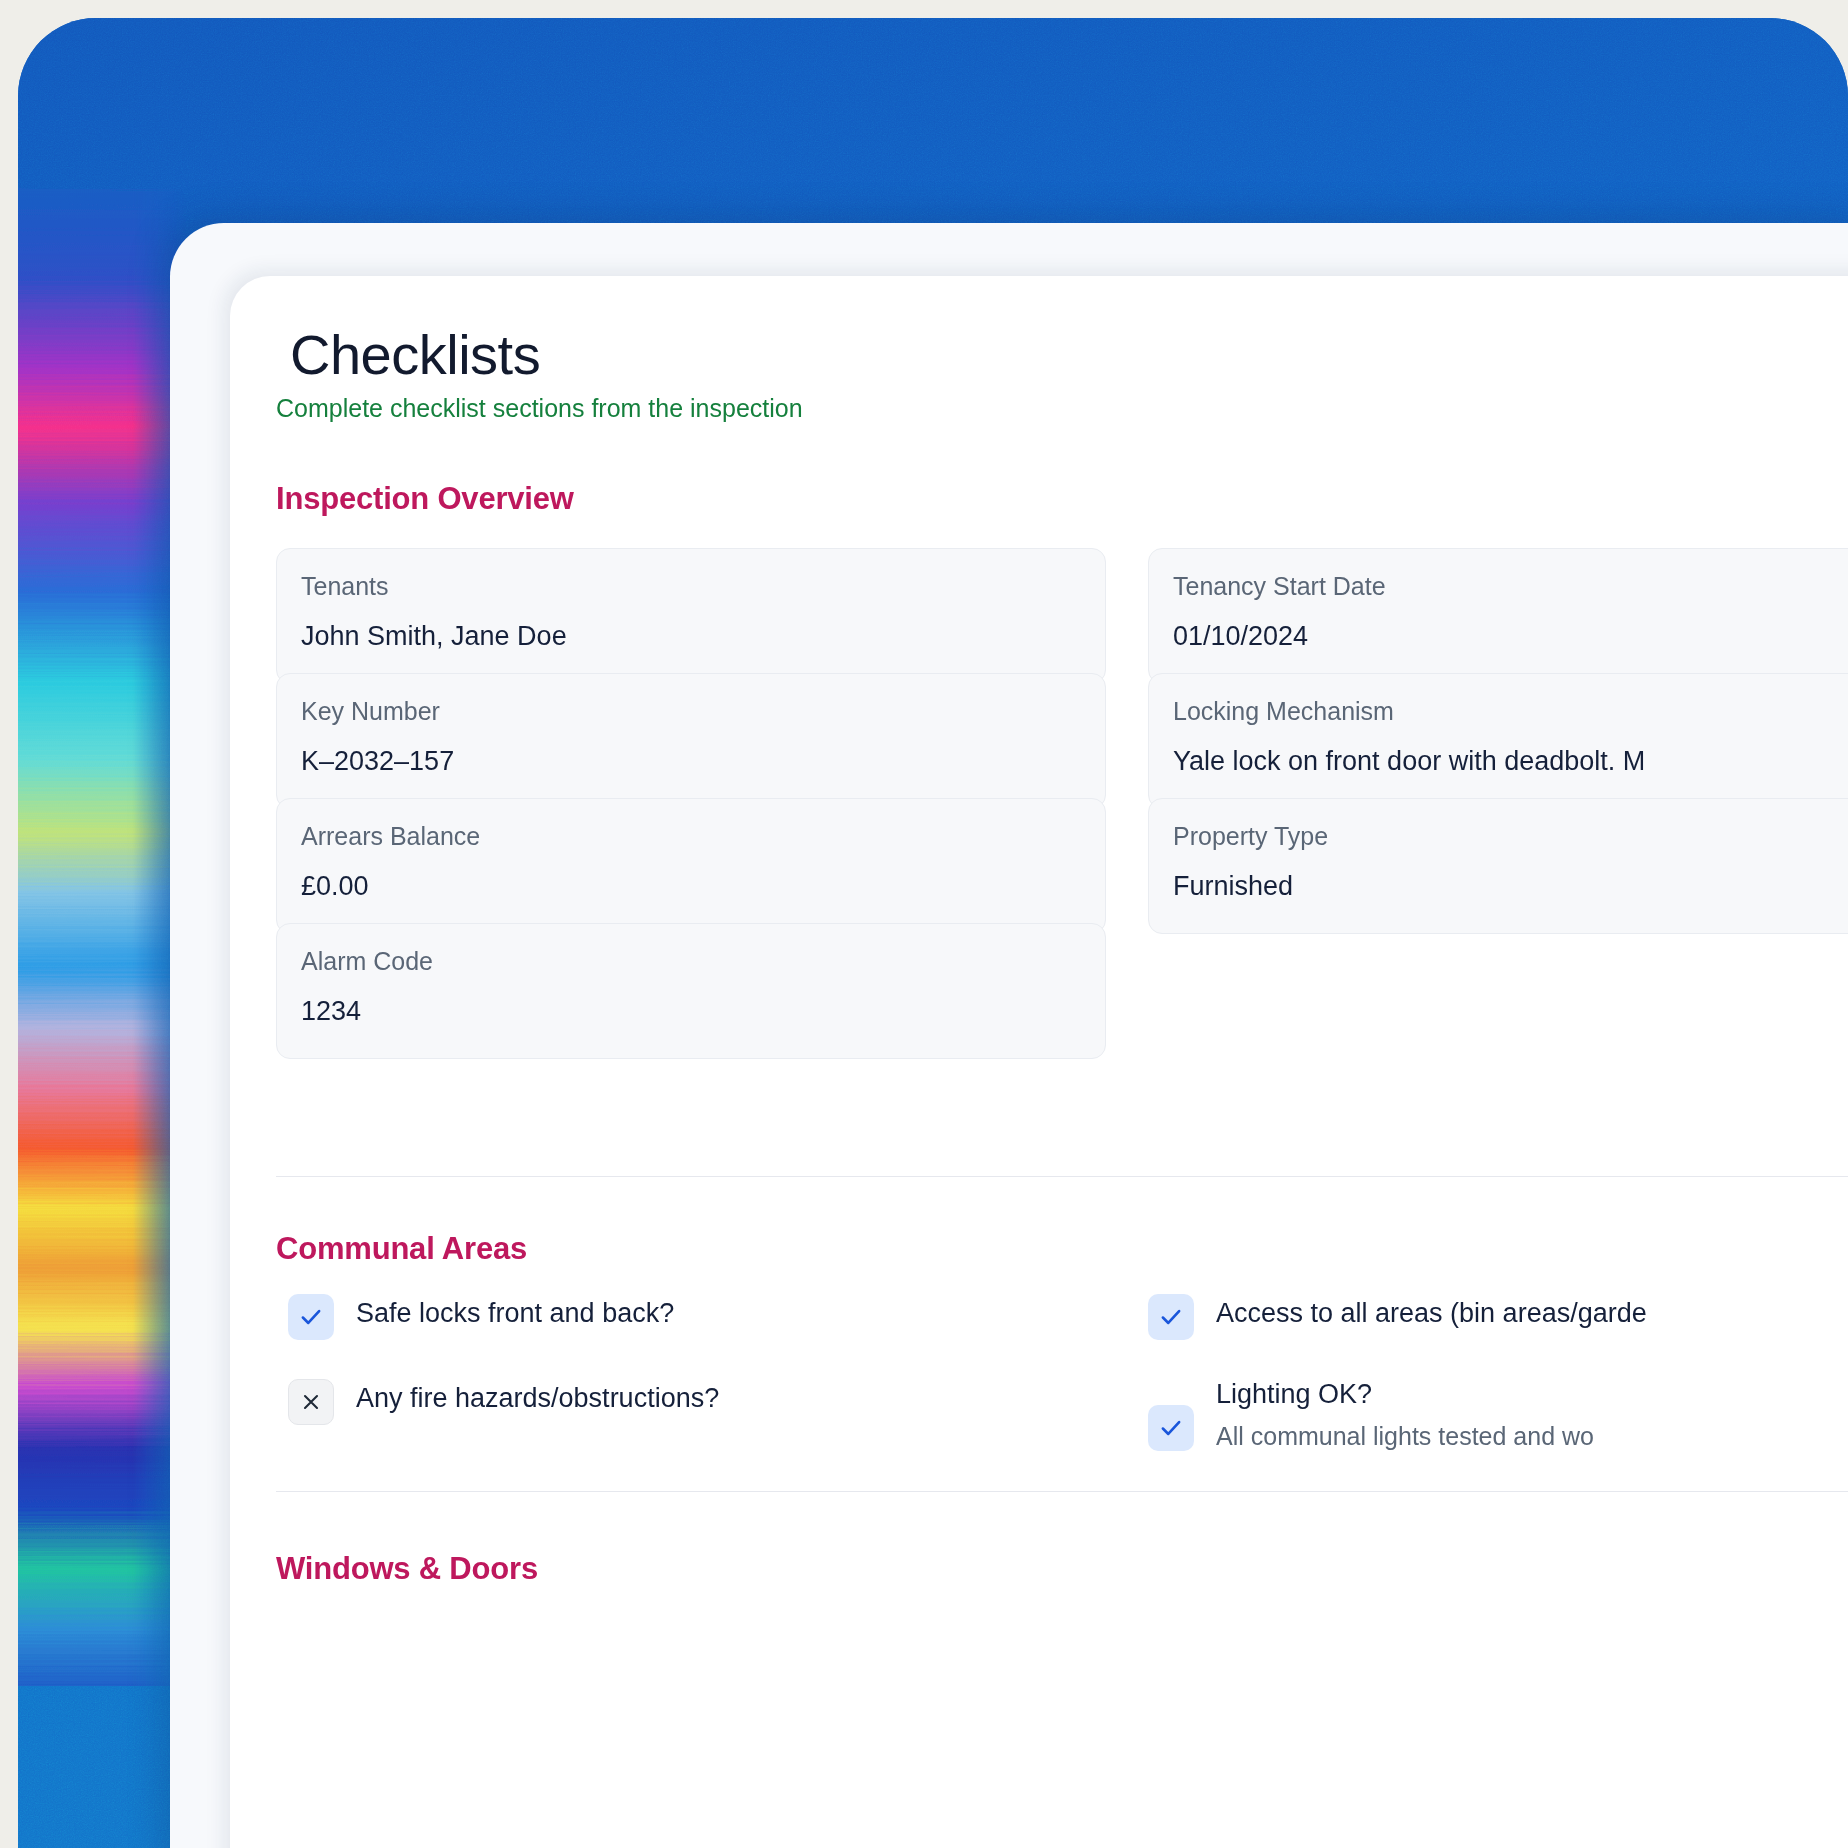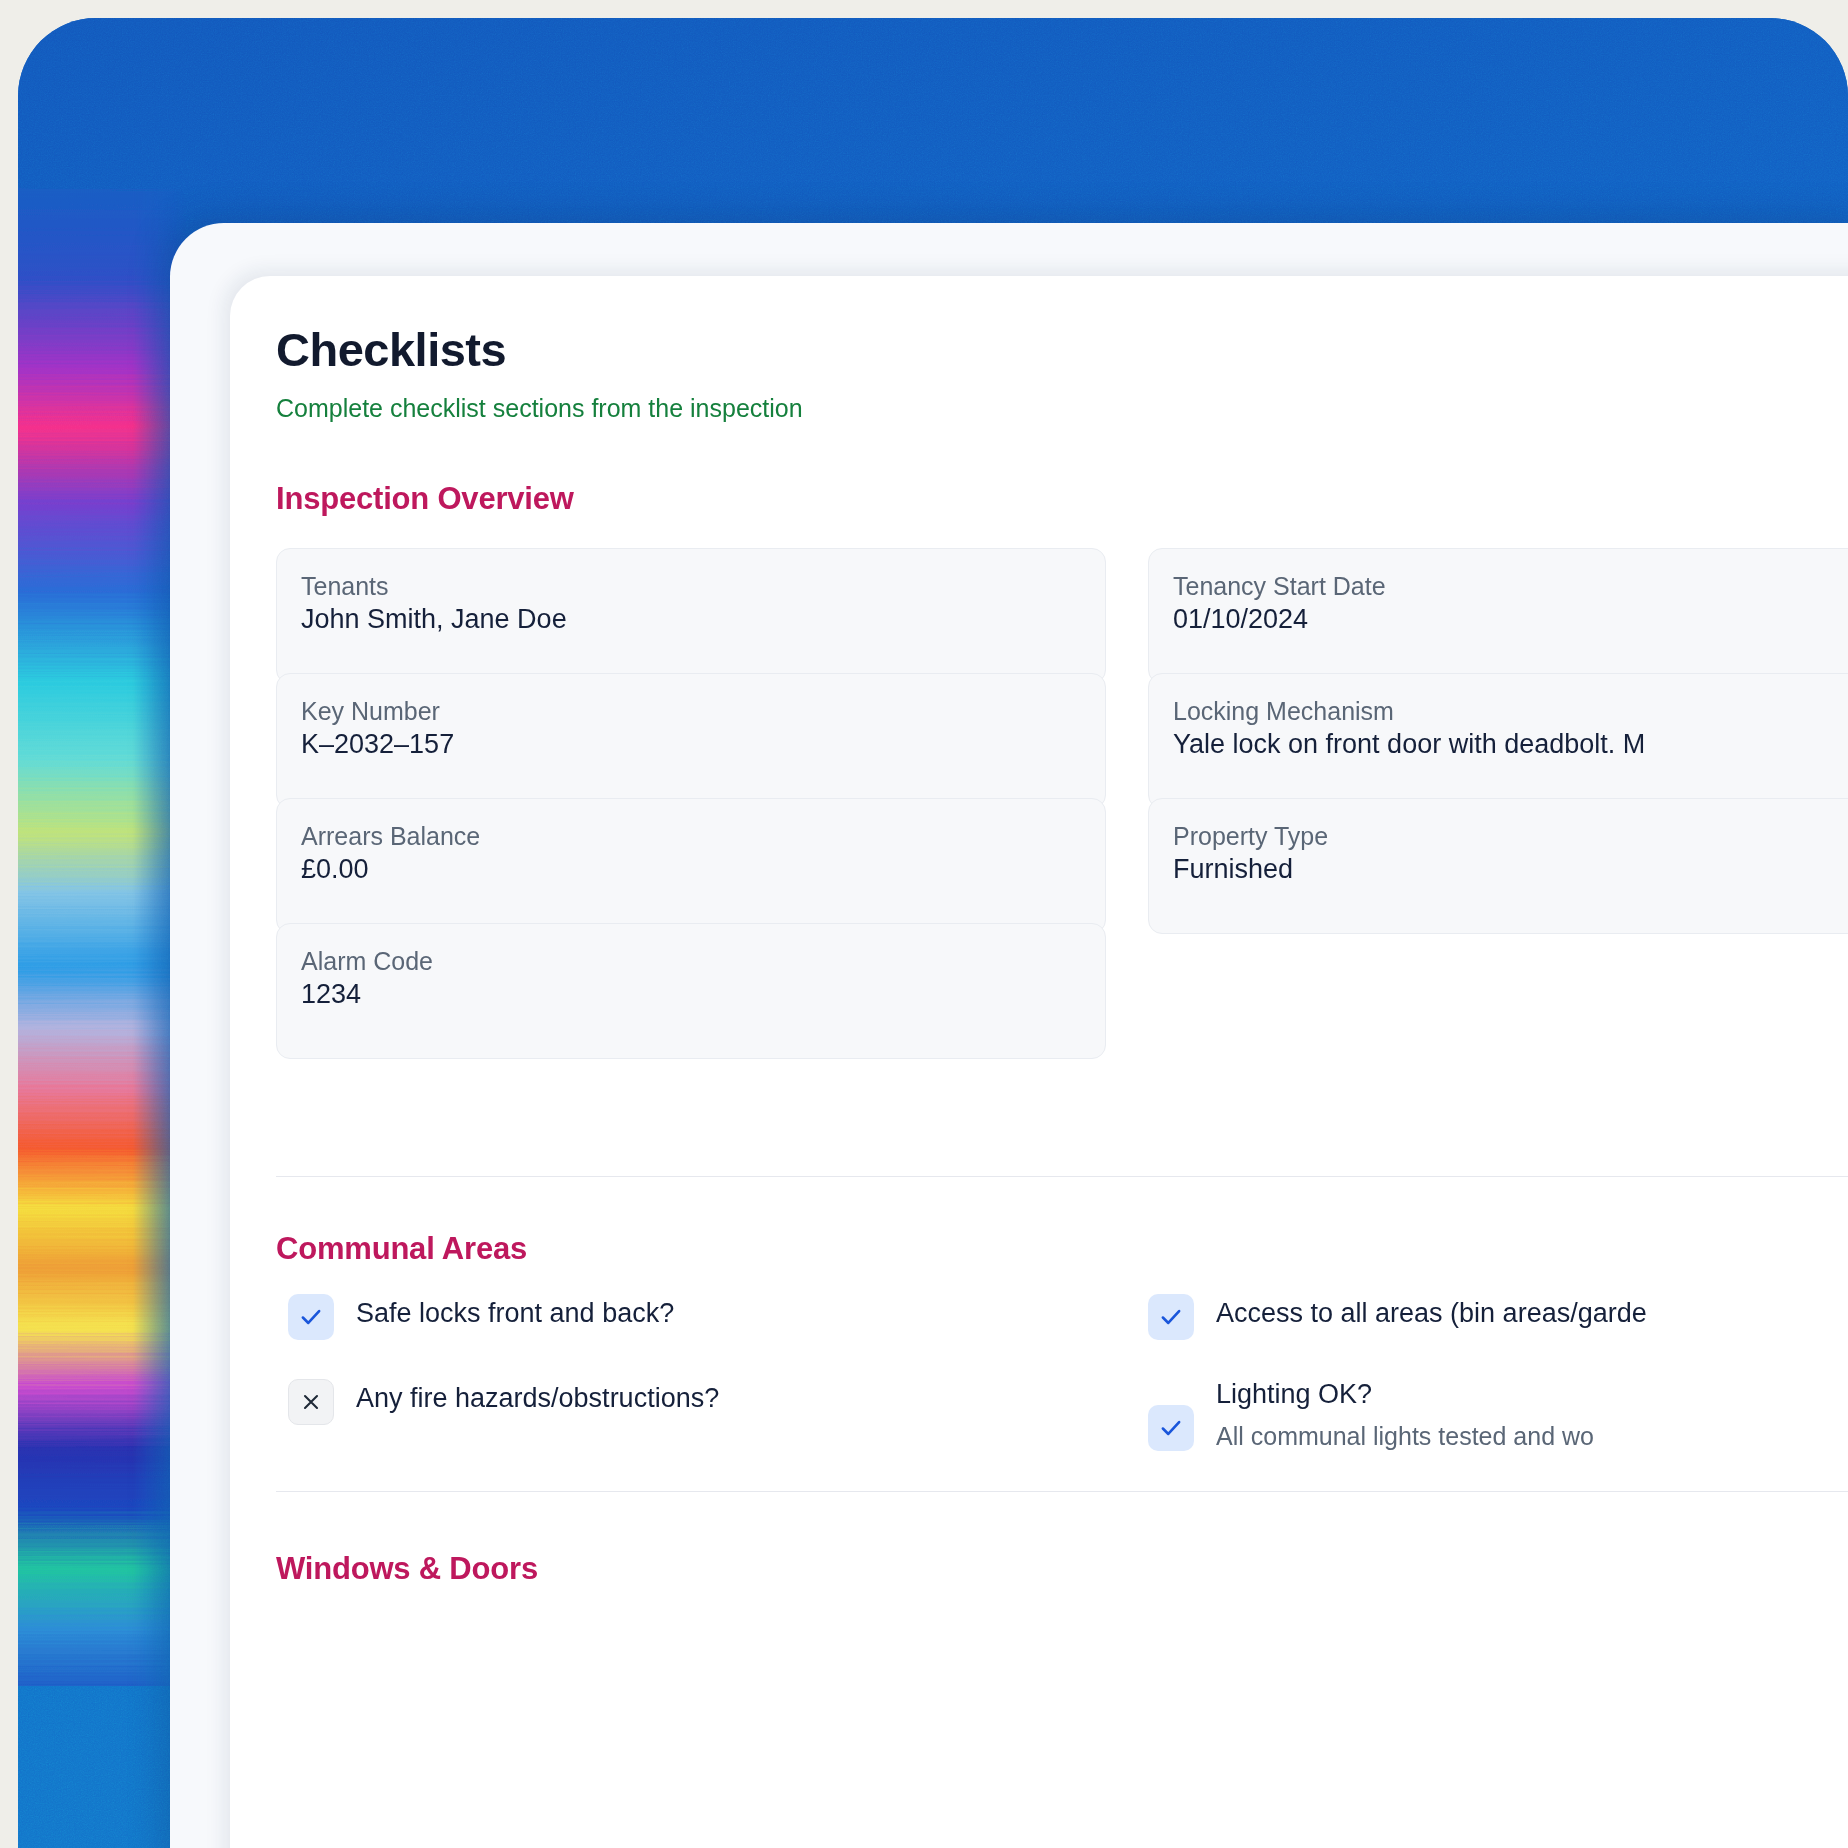--- a/index.html
+++ b/index.html
@@ -65,22 +65,22 @@
     left: 212px; top: 258px;
     width: 1660px; height: 1600px;
     background: #ffffff;
     border-radius: 40px 0 0 0;
     box-shadow: -6px -5px 20px rgba(20,40,80,.09);
     overflow: hidden;
   }
 
   
   .page-title {
-    position: absolute; left: 46px; top: 46px;
-    font-size: 47px; font-weight: 700;
+    position: absolute; left: 60px; top: 46px;
+    font-size: 56px; font-weight: 400;
     letter-spacing: -0.5px;
     color: #121a2e;
   }
   .page-sub {
     position: absolute; left: 46px; top: 118px;
     font-size: 25px; font-weight: 400;
     color: #15803d;
   }
   .section-title {
     position: absolute; left: 46px;
@@ -107,21 +107,21 @@
     border-radius: 14px;
     padding: 24px 24px 0 24px;
   }
   .fcard.col-a { left: 0; }
   .fcard.col-b { left: 872px; }
   .flabel {
     font-size: 25px; color: #5a6676; font-weight: 400;
     line-height: 1.1; white-space: nowrap;
   }
   .fvalue {
-    margin-top: 4px;
+    margin-top: 21px;
     font-size: 27px; color: #15203a; font-weight: 400;
     line-height: 1.1; white-space: nowrap;
   }
 
   
   .divider {
     position: absolute; left: 46px;
     width: 1700px; height: 1px;
     background: #e6e8ee;
   }

